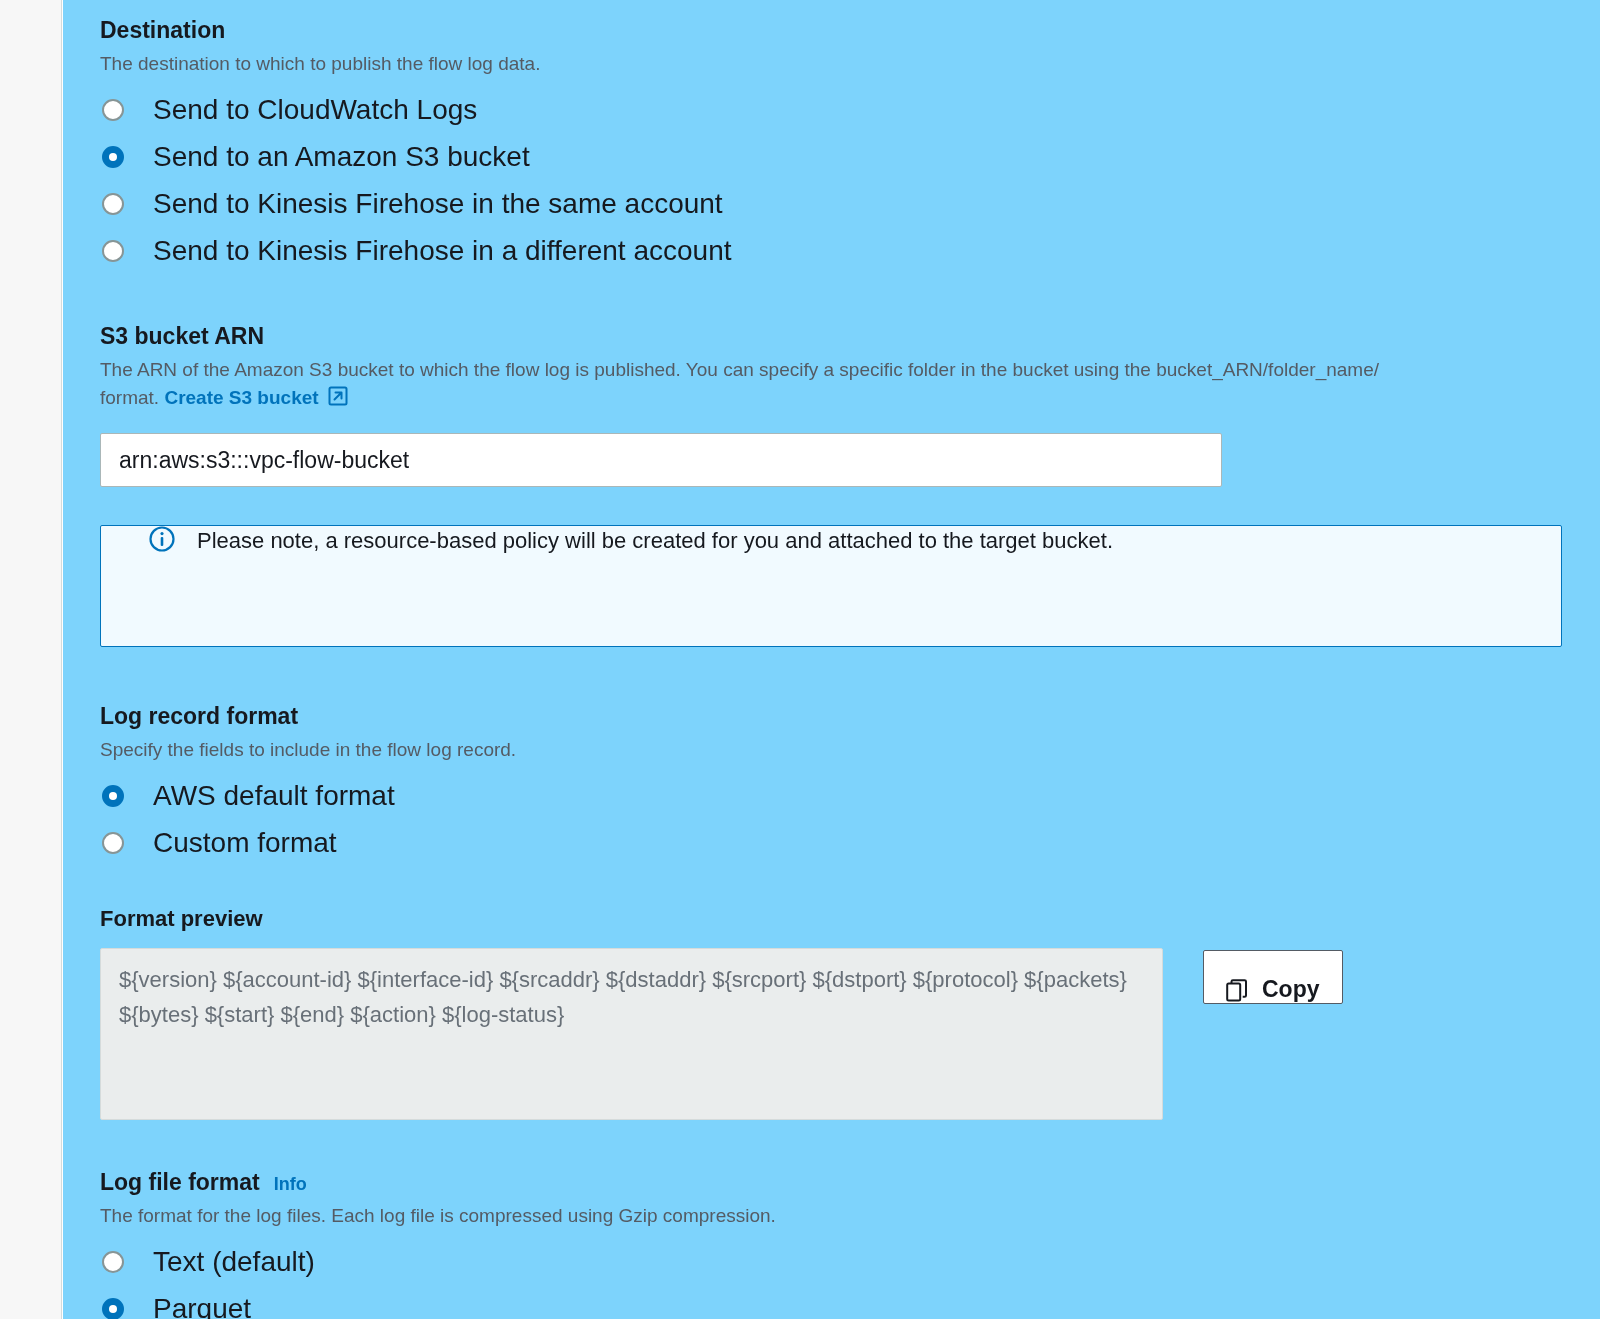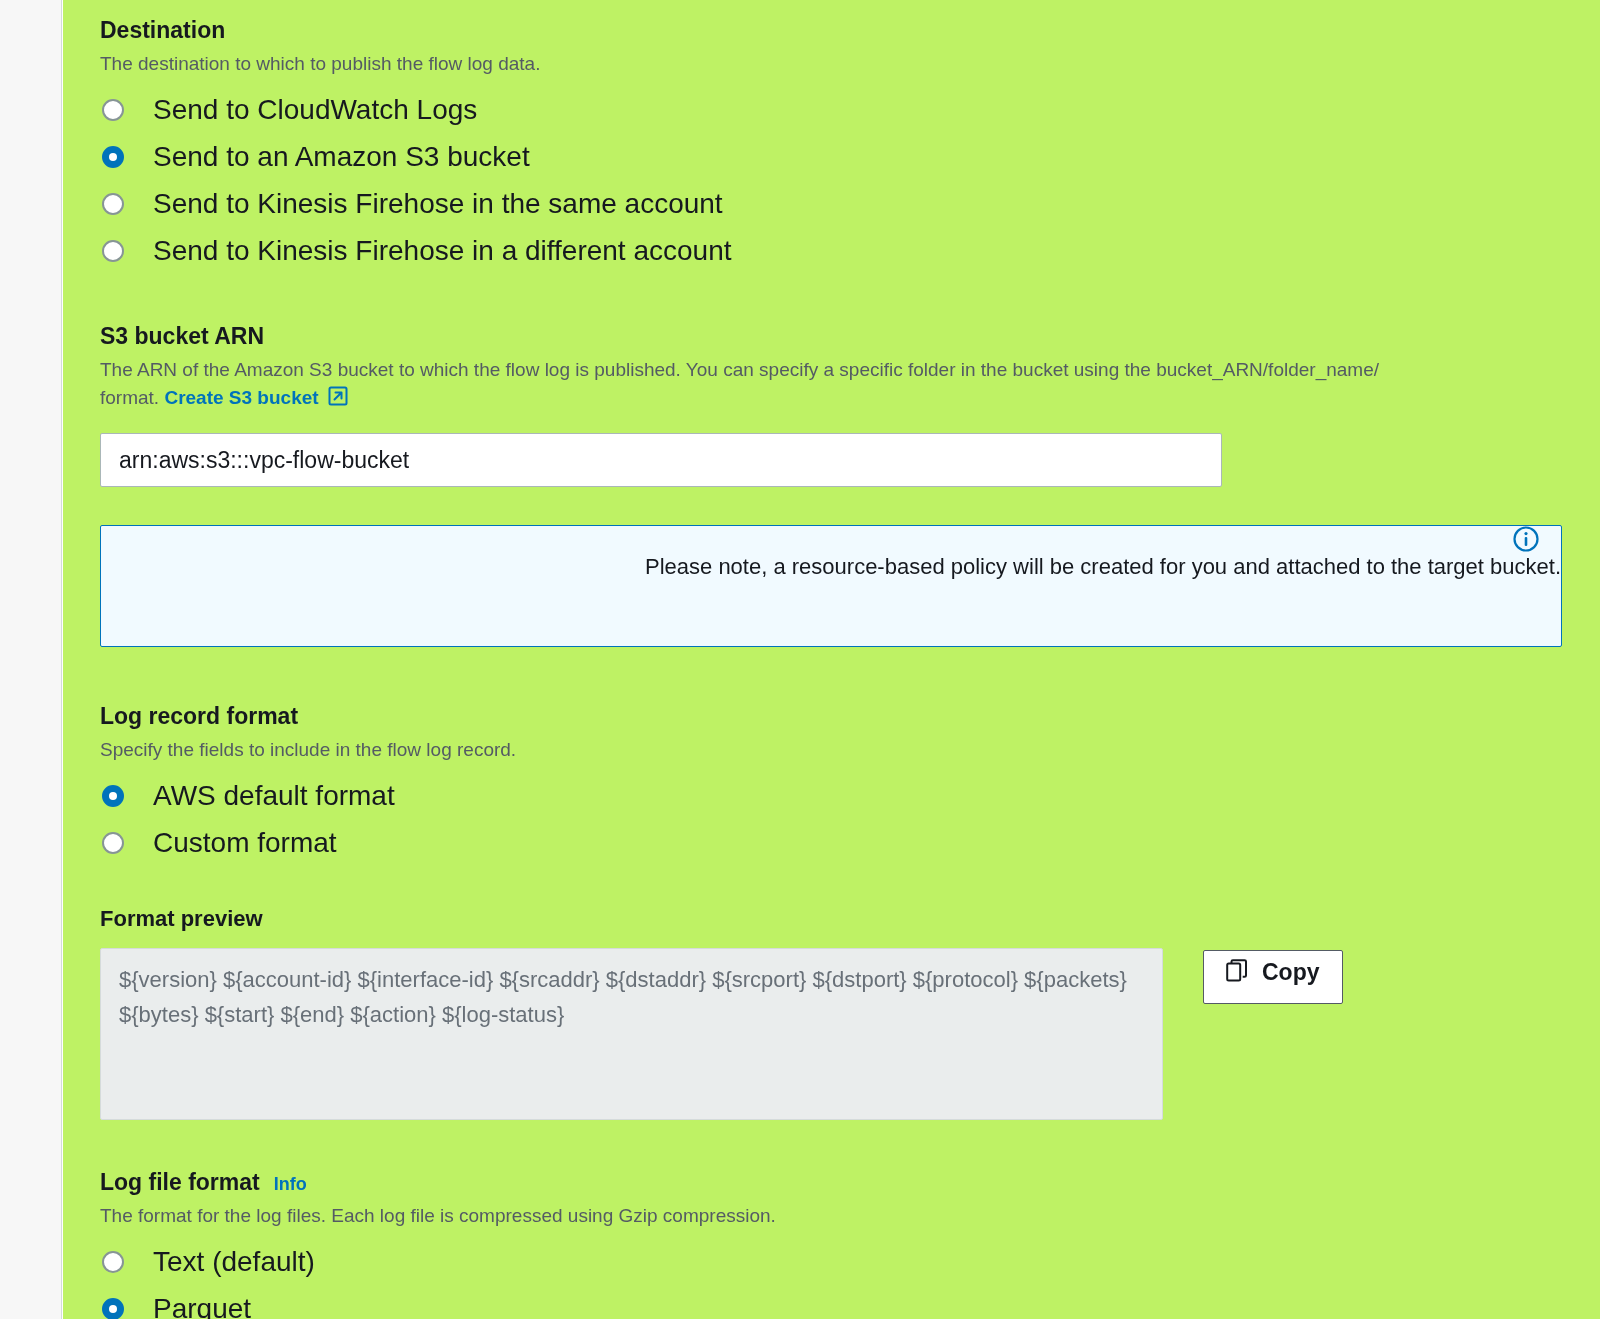--- a/index.html
+++ b/index.html
@@ -26,21 +26,21 @@
     background: #f7f7f7;
     border-right: 1px solid #d5dbdb;
   }
 
   .content {
     position: absolute;
     left: 63px;
     top: 0;
     width: 1537px;
     height: 1319px;
-    background: #bef264;
+    background: #7dd3fc;
     padding: 0 38px 0 37px;
   }
 
   .section { margin-top: 0; }
 
   .field-label {
     font-size: 23px;
     font-weight: bold;
     color: #16191f;
     line-height: 1.25;
@@ -120,23 +120,22 @@
   }
 
   .alert {
     margin-top: 38px;
     width: 1462px;
     min-height: 122px;
     border: 1px solid #0073bb;
     border-radius: 2px;
     background: #f1faff;
     display: flex;
-    align-items: flex-end;
+    align-items: flex-start;
     padding: 0 0 0 48px;
-    flex-direction: column;
   }
   .alert-icon {
     flex: 0 0 auto;
     width: 26px;
     height: 26px;
     margin-right: 22px;
   }
   .alert-text {
     font-size: 22px;
     color: #16191f;
@@ -178,26 +177,26 @@
     bottom: 4px;
     width: 12px;
     height: 12px;
     background:
       linear-gradient(135deg, transparent 45%, #9aa2a8 45%, #9aa2a8 55%, transparent 55%),
       linear-gradient(135deg, transparent 70%, #9aa2a8 70%, #9aa2a8 80%, transparent 80%);
   }
   .copy-btn {
     margin-top: 2px;
     height: 54px;
-    padding: 8px 22px;
+    padding: 0 22px;
     border: 1px solid #545b64;
     border-radius: 2px;
     background: #ffffff;
     display: flex;
-    align-items: flex-start;
+    align-items: flex-end;
     gap: 14px;
     cursor: pointer;
     font-family: "Liberation Sans", sans-serif;
   }
   .copy-label {
     font-size: 23px;
     font-weight: bold;
     color: #16191f;
   }
   .copy-icon { width: 22px; height: 24px; }

